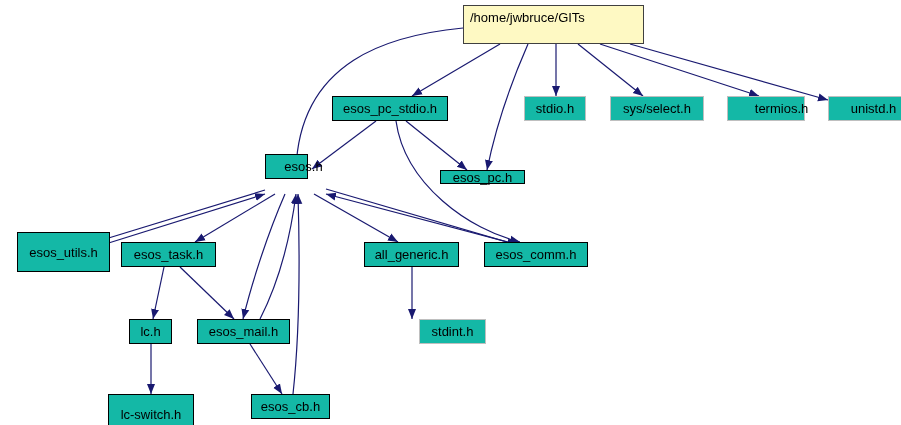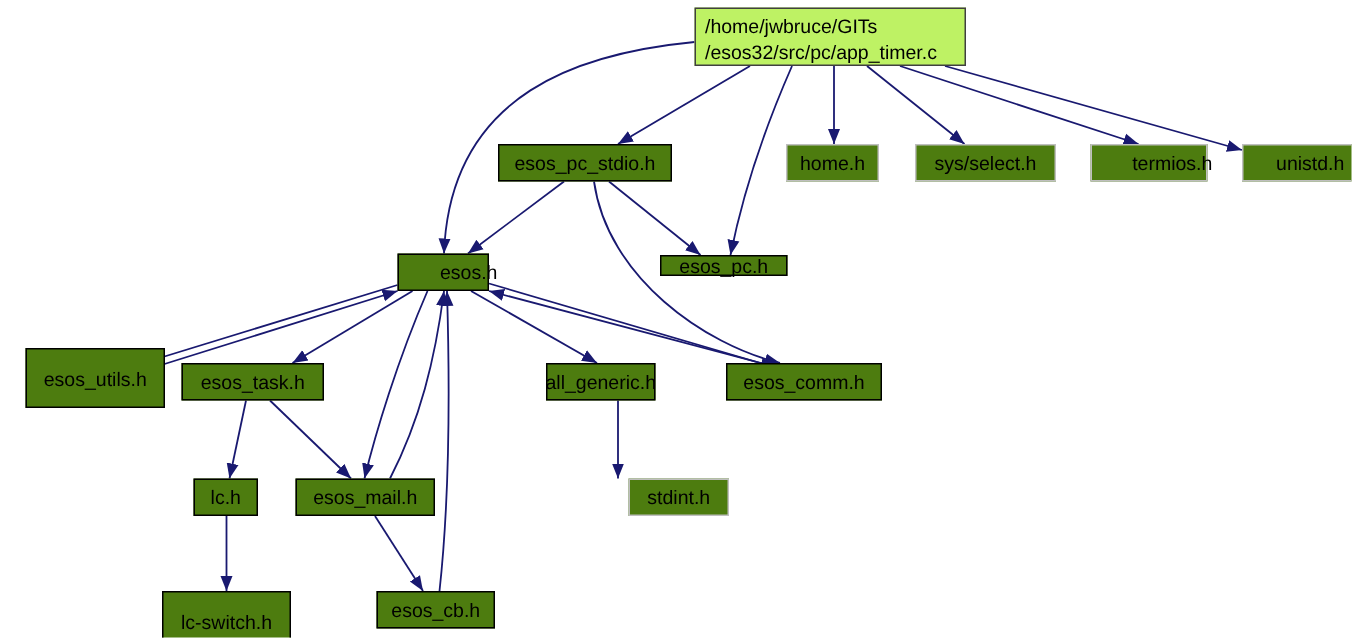--- a/index.html
+++ b/index.html
@@ -1,19 +1,19 @@
 <!DOCTYPE html>
 <html><head>
 <meta charset="utf-8">
 <style>
   html, body { margin: 0; padding: 0; background: #ffffff; }
   body { width: 901px; height: 425px; overflow: hidden; position: relative; font-family: "Liberation Sans", sans-serif; }
   #graph { position: absolute; left: 0; top: 0; width: 901px; height: 425px; }
-  .node { position: absolute; box-sizing: border-box; background: #4d7c0f; border: 1px solid #000000; font-size: 13px; color: #000000; display: flex; align-items: center; justify-content: center; text-align: center; line-height: 17px; white-space: nowrap; cursor: pointer; }
-  .node.root { background: #bef264; border-color: #404040; align-items: flex-start; justify-content: flex-start; padding: 3px 4px 0 6px; flex-direction: column; text-align: left; cursor: default; }
+  .node { position: absolute; box-sizing: border-box; background: #14b8a6; border: 1px solid #000000; font-size: 13px; color: #000000; display: flex; align-items: center; justify-content: center; text-align: center; line-height: 17px; white-space: nowrap; cursor: pointer; }
+  .node.root { background: #fef9c3; border-color: #404040; align-items: flex-start; justify-content: flex-start; padding: 3px 4px 0 6px; flex-direction: column; text-align: left; cursor: default; }
   .node.external { border-color: #bfbfbf; cursor: default; }
   .node span { display: block; }
 </style>
 </head>
 <body>
 
 <svg id="graph" xmlns="http://www.w3.org/2000/svg" width="901" height="425">
   <defs>
     <marker id="arrowhead" viewBox="0 0 10 10" refX="10" refY="5" markerWidth="10" markerHeight="10" markerUnits="userSpaceOnUse" orient="auto">
       <path d="M0,1 L10,5 L0,9 Z" fill="#191970"></path>
@@ -43,50 +43,49 @@
       <path d="M180,267 L234,319" fill="none" stroke="#191970" stroke-width="1.2" marker-end="url(#arrowhead)"></path>
       <path d="M151,344 L151,394" fill="none" stroke="#191970" stroke-width="1.2" marker-end="url(#arrowhead)"></path>
       <path d="M250,344 L282,394" fill="none" stroke="#191970" stroke-width="1.2" marker-end="url(#arrowhead)"></path>
       <path d="M412,267 L412,319" fill="none" stroke="#191970" stroke-width="1.2" marker-end="url(#arrowhead)"></path>
     </g>
 </svg>
 
 <div id="nodes">
   <div class="node root" style="left: 463px; top: 5px; width: 181px; height: 39px;">
     <span>/home/jwbruce/GITs</span>
-    <span>/esos32/src/pc/app_timer.c</span>
   </div>
   <div class="node" style="left: 332px; top: 96px; width: 116px; height: 25px;">
       <span>esos_pc_stdio.h</span>
     </div>
   <div class="node external" style="left: 524px; top: 96px; width: 62px; height: 25px;">
-      <span>home.h</span>
+      <span>stdio.h</span>
     </div>
   <div class="node external" style="left: 610px; top: 96px; width: 94px; height: 25px;">
       <span>sys/select.h</span>
     </div>
   <div class="node external" style="left: 727px; top: 96px; width: 78px; height: 25px; padding-left: 31px;">
       <span>termios.h</span>
     </div>
   <div class="node external" style="left: 828px; top: 96px; width: 91px; height: 25px;">
       <span>unistd.h</span>
     </div>
-  <div class="node" style="left: 265px; top: 169px; width: 61px; height: 25px; padding-left: 34px;">
+  <div class="node" style="left: 265px; top: 154px; width: 43px; height: 25px; padding-left: 34px;">
       <span>esos.h</span>
     </div>
   <div class="node" style="left: 440px; top: 170px; width: 85px; height: 14px;">
       <span>esos_pc.h</span>
     </div>
   <div class="node" style="left: 5px; top: 232px; width: 93px; height: 40px; margin-left: 12px;">
       <span>esos_utils.h</span>
     </div>
   <div class="node" style="left: 121px; top: 242px; width: 95px; height: 25px;">
       <span>esos_task.h</span>
     </div>
-  <div class="node" style="left: 364px; top: 242px; width: 73px; height: 25px;">
+  <div class="node" style="left: 364px; top: 242px; width: 95px; height: 25px;">
       <span>all_generic.h</span>
     </div>
   <div class="node" style="left: 484px; top: 242px; width: 104px; height: 25px;">
       <span>esos_comm.h</span>
     </div>
   <div class="node" style="left: 129px; top: 319px; width: 43px; height: 25px;">
       <span>lc.h</span>
     </div>
   <div class="node" style="left: 197px; top: 319px; width: 93px; height: 25px;">
       <span>esos_mail.h</span>

